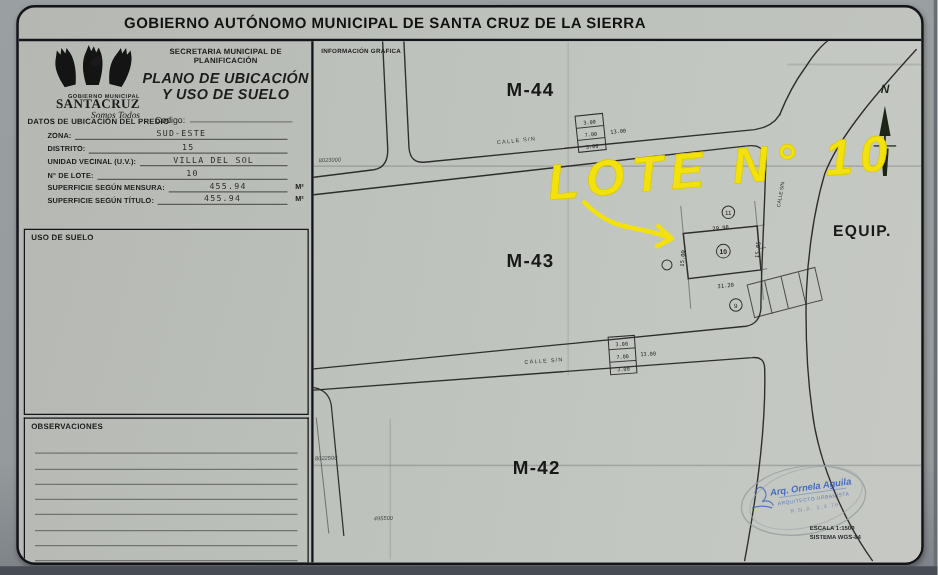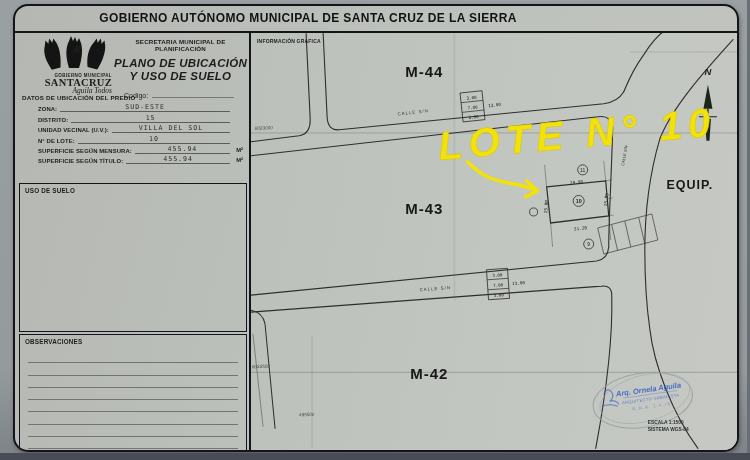--- a/index.html
+++ b/index.html
@@ -68,21 +68,21 @@
         <svg width="74" height="34" viewBox="0 0 74 34">
           <g fill="#141414">
             <path d="M10,33 C7,24 5,16 9,8 L11,3 L13,7 L15,2 L17,7 L19,3 L21,8 C23,15 22,24 19,33 Z" transform="rotate(-14 15 18)"></path>
             <path d="M31,32 C28,22 27,13 31,5 L33,0 L35,5 L37,1 L39,6 L41,2 L43,7 C45,14 44,23 41,32 Z"></path>
             <path d="M53,33 C50,24 49,16 53,8 L55,3 L57,7 L59,2 L61,7 L63,3 L65,8 C67,15 66,24 63,33 Z" transform="rotate(14 59 18)"></path>
             <path d="M36,12 c3,-4 6,-4 7,-1 c1,3 -2,6 -6,6 c-2,0 -3,-2 -1,-5 z" fill="#1a1a1a"></path>
           </g>
         </svg>
         <div class="logo-l1">GOBIERNO MUNICIPAL</div>
         <div class="logo-l2">SANTACRUZ</div>
-        <div class="logo-l3">Aguila Todos</div>
+        <div class="logo-l3">Somos Todos</div>
       </div>
       <div class="lp-head">
         <div class="secretaria">SECRETARIA MUNICIPAL DE PLANIFICACIÓN</div>
         <div class="plan-title first">PLANO DE UBICACIÓN</div>
         <div class="plan-title">Y USO DE SUELO</div>
         <div class="codigo-row"><span>Codigo:</span><span class="codigo-line"></span></div>
       </div>
     </div>
 
     <div class="datos-label">DATOS DE UBICACIÓN DEL PREDIO</div>

